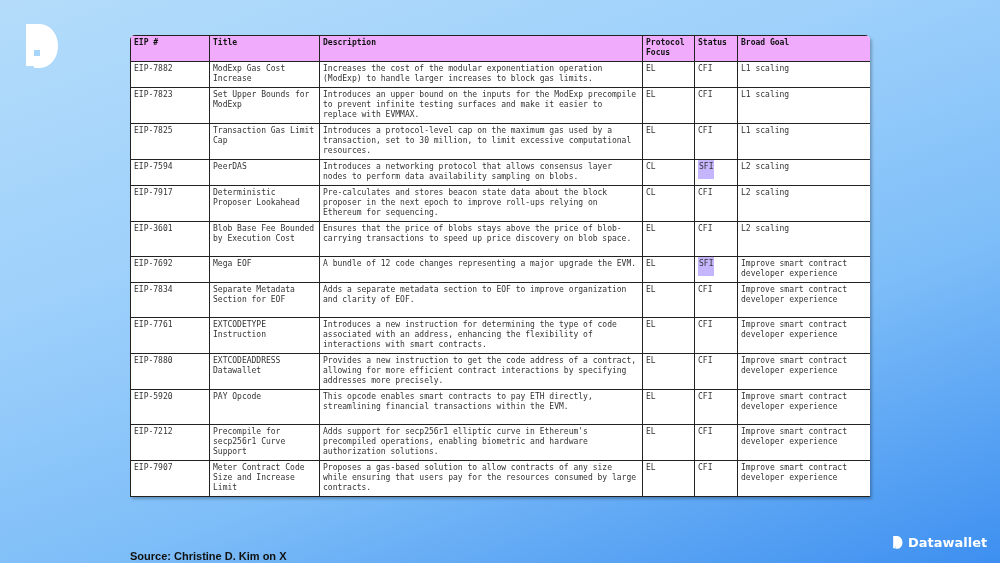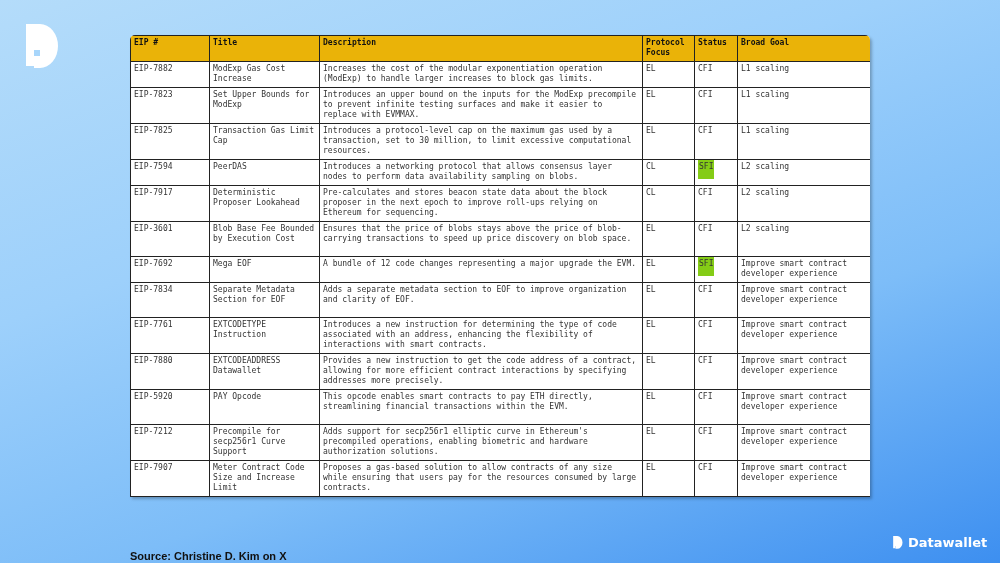--- a/index.html
+++ b/index.html
@@ -15,24 +15,24 @@
       box-shadow: 2px 2px 3px rgba(0,0,0,0.25);
     }
     table {
       border-collapse: collapse; width: 740px; table-layout: fixed;
       background: #ffffff; font-size: 8px; line-height: 10px; color: #333;
     }
     th, td {
       border: 1px solid #222; vertical-align: top; text-align: left;
       padding: 2px 3px 3px 3px; overflow: hidden;
     }
-    th { background: #eab308; color: #111; font-weight: bold; height: 20px; }
+    th { background: #f0abfc; color: #111; font-weight: bold; height: 20px; }
     tr.r2 td { height: 20px; }
     tr.r3 td { height: 29px; }
-    .hl { background: #84cc16; padding: 8px 1px; }
+    .hl { background: #c4b5fd; padding: 8px 1px; }
     .source {
       position: absolute; left: 130px; top: 550px;
       font-family: "Liberation Sans", "DejaVu Sans", sans-serif;
       font-weight: bold; font-size: 11px; color: #111;
     }
     .brand {
       position: absolute; left: 893px; top: 535px; display: flex; align-items: center; gap: 3px;
       font-family: "DejaVu Sans", "Liberation Sans", sans-serif; font-weight: bold;
       font-size: 13px; color: #ffffff;
     }

